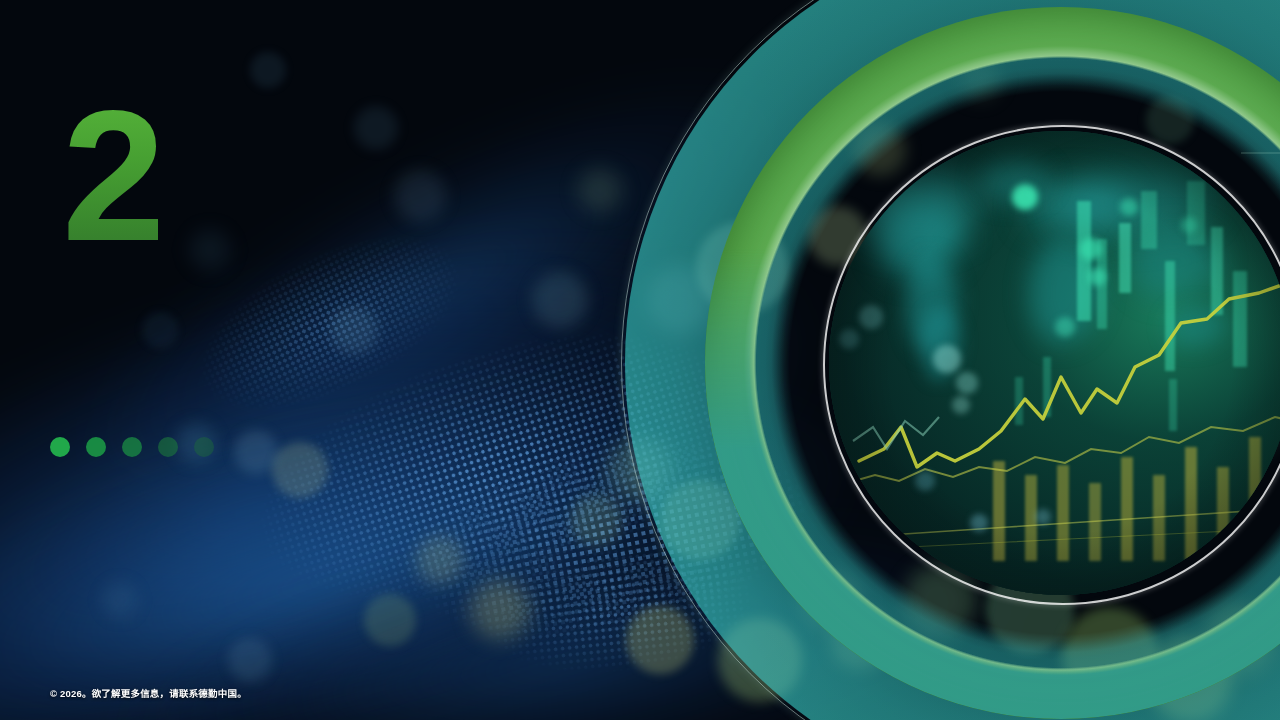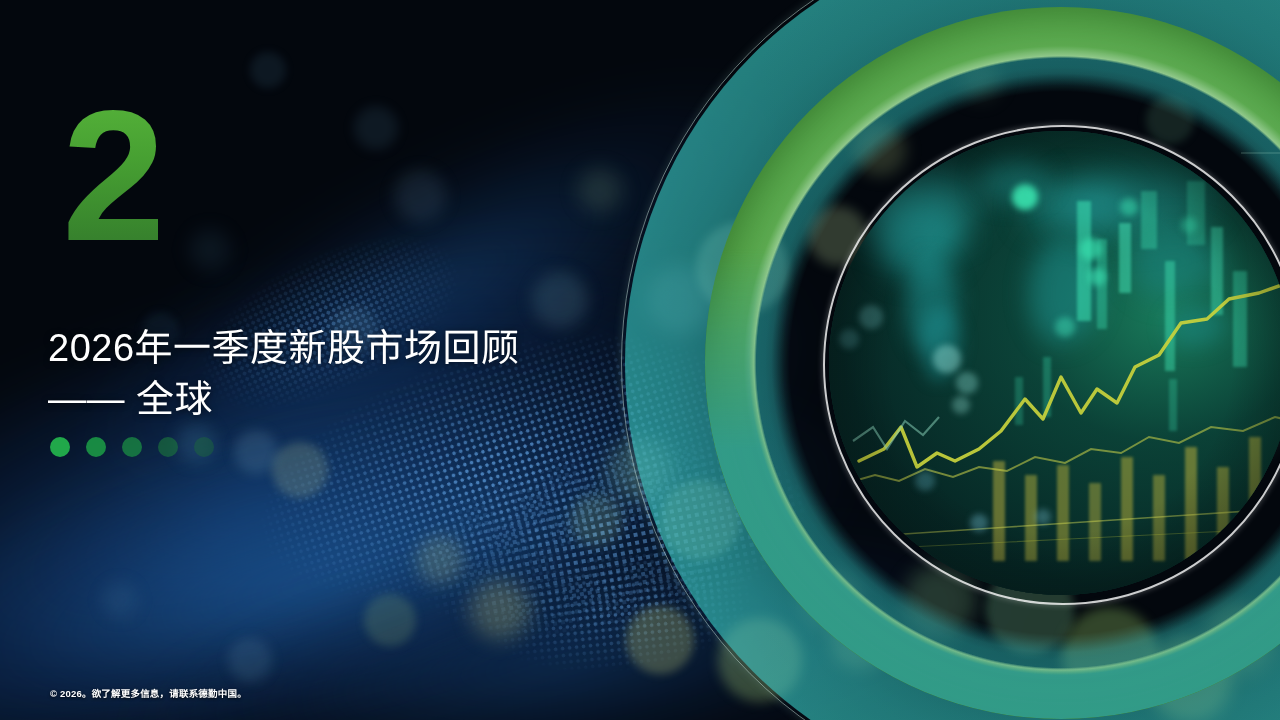--- a/index.html
+++ b/index.html
@@ -446,24 +446,20 @@
       <line x1="620" y1="330" x2="880" y2="330"></line>
       <line x1="620" y1="430" x2="880" y2="430"></line>
       <line x1="620" y1="530" x2="880" y2="530"></line>
       <line x1="700" y1="180" x2="700" y2="620"></line>
       <line x1="790" y1="180" x2="790" y2="620"></line>
     </g>
   </svg>
 
   <div id="num">2</div>
 
-  <h1 id="title">
-    <span class="t-line1">2026年一季度新股市场回顾</span>
-    <span class="t-line2">—— 全球</span>
-  </h1>
 
   <div id="dots-row">
       <span class="gdot" style="background: rgb(33, 168, 74); opacity: 1;"></span>
       <span class="gdot" style="background: rgb(27, 154, 70); opacity: 0.88;"></span>
       <span class="gdot" style="background: rgb(27, 143, 67); opacity: 0.74;"></span>
       <span class="gdot" style="background: rgb(28, 122, 60); opacity: 0.6;"></span>
       <span class="gdot" style="background: rgb(28, 107, 56); opacity: 0.46;"></span>
     </div>
 
   <div id="footer-left">© 2026。欲了解更多信息，请联系德勤中国。</div>

